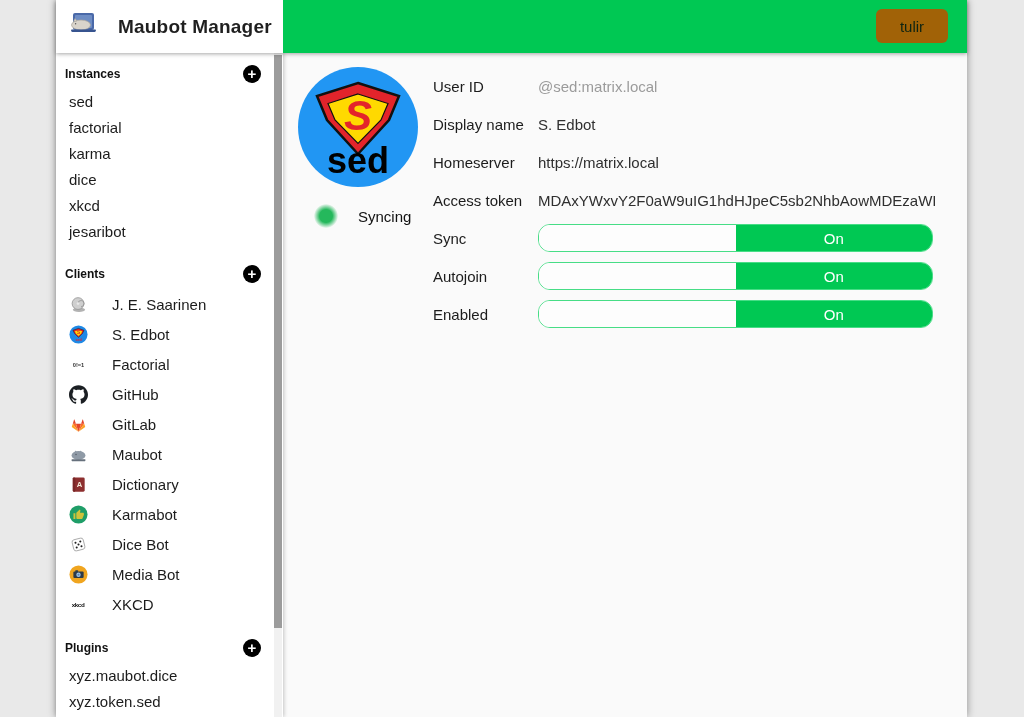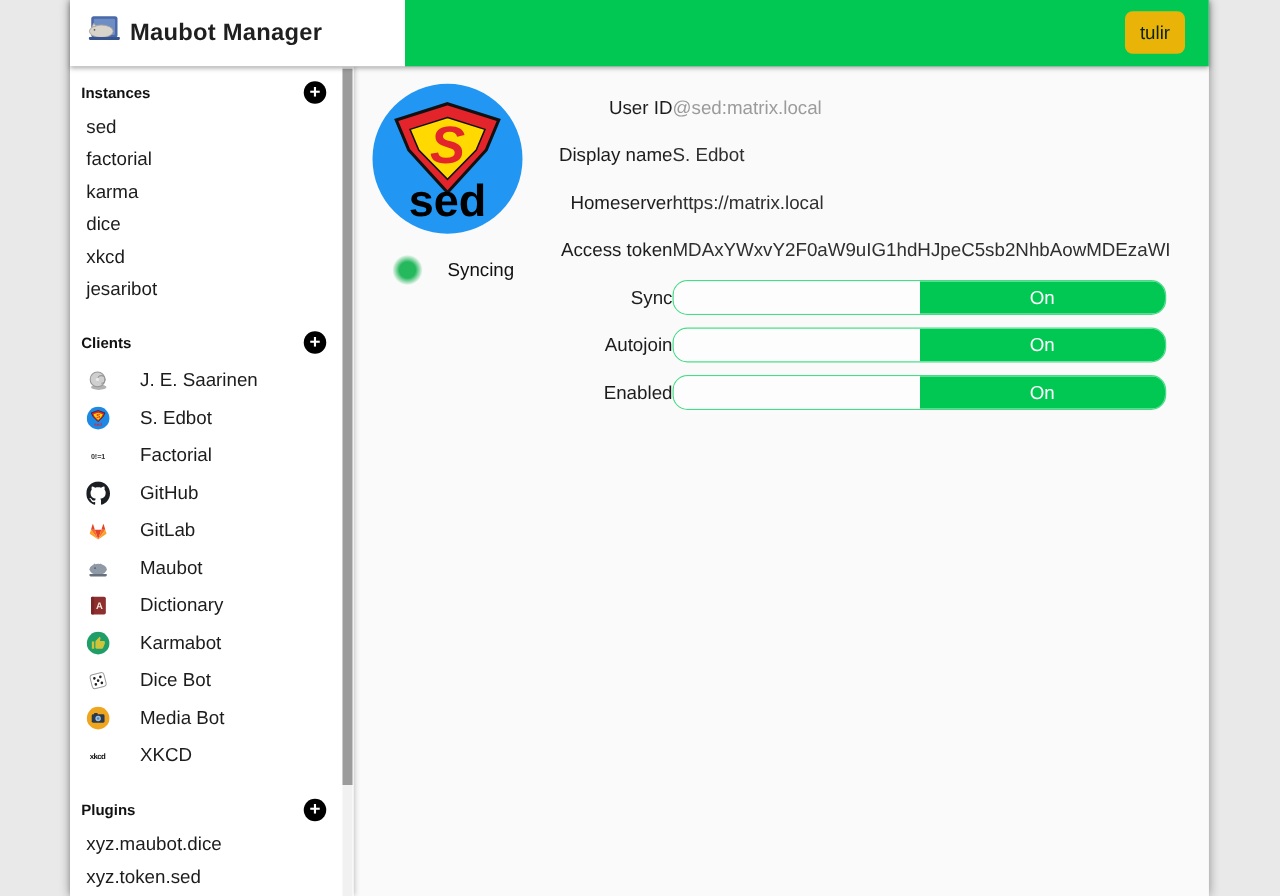--- a/index.html
+++ b/index.html
@@ -6,26 +6,26 @@
   body{
     width:1024px;height:717px;overflow:hidden;position:relative;
     background:#e9e9e9;font-family:"Liberation Sans",sans-serif;color:#1a1a1a;
   }
   svg text{font-family:"Liberation Sans",sans-serif}
   .app{position:absolute;left:56px;top:0;width:911px;height:717px;
        display:flex;flex-direction:column;box-shadow:0 0 8px rgba(0,0,0,.40);}
   
   .header{height:53px;flex:none;display:flex;position:relative;z-index:6;
           box-shadow:0 1px 4px rgba(0,0,0,.35);}
-  .header-left{width:268px;flex:none;background:#fff;display:flex;align-items:center;
-               gap:6px;padding-left:12px;box-sizing:border-box;}
+  .header-left{width:227px;flex:none;background:#fff;display:flex;align-items:center;
+               gap:20px;padding-left:12px;box-sizing:border-box;}
   .title{font-size:19px;font-weight:bold;color:#1f1f1f;letter-spacing:.2px;}
   .header-right{flex:1;background:#00c853;position:relative;}
-  .user-btn{position:absolute;right:19px;top:9px;width:48px;height:34px;
-            background:#eab308;border:none;border-radius:6px;font-size:15px;
+  .user-btn{position:absolute;right:19px;top:9px;width:72px;height:34px;
+            background:#a16207;border:none;border-radius:6px;font-size:15px;
             color:#0e2412;font-family:"Liberation Sans",sans-serif;cursor:pointer;}
   
   .bodyrow{flex:1;display:flex;min-height:0;}
   .sidebar{width:227px;flex:none;background:#fff;position:relative;z-index:3;
            box-shadow:1px 0 4px rgba(0,0,0,.22);box-sizing:border-box;
            padding:10px 0 0 9px;overflow:hidden;}
   .section-head{display:flex;align-items:center;justify-content:space-between;
                 padding-right:22px;height:22px;}
   .section-head h2{margin:0;font-size:12px;font-weight:bold;color:#111;}
   .section{margin-top:18px;}
@@ -42,21 +42,21 @@
   .sb-track{position:absolute;top:0;right:1px;bottom:0;width:8px;background:#f1f1f1;}
   .sb-thumb{position:absolute;top:2px;left:0;width:8px;height:573px;background:#9c9c9c;}
   
   .main{flex:1;background:#fafafa;position:relative;overflow:hidden;}
   .avatar{position:absolute;left:15px;top:14px;width:120px;height:120px;border-radius:50%;
           background:#2196f3;overflow:hidden;}
   .syncing{position:absolute;left:31px;top:151px;display:flex;align-items:center;gap:20px;}
   .sync-dot{width:24px;height:24px;border-radius:50%;flex:none;
             background:radial-gradient(circle,#25b85c 0%,#25b85c 38%,rgba(37,184,92,0) 72%);}
   .sync-label{font-size:15px;color:#111;}
-  .details{position:absolute;left:150px;top:14px;right:0;text-align:right;}
+  .details{position:absolute;left:150px;top:14px;right:0;}
   .frow{display:flex;align-items:center;height:38px;font-size:15px;}
   .flabel{width:105px;flex:none;color:#1c1c1c;}
   .fvalue{white-space:nowrap;overflow:hidden;color:#2f2f2f;}
   .fvalue.muted{color:#9b9b9b;}
   .toggle{width:395px;height:28px;flex:none;border:1px solid #47dd86;border-radius:12px;
           display:flex;overflow:hidden;background:#fff;box-sizing:border-box;cursor:pointer;}
   .toggle-off{width:50%;background:#fdfdfd;}
   .toggle-on{width:50%;background:#00c853;color:#fff;font-size:15px;
              display:flex;align-items:center;justify-content:center;}
 </style>

